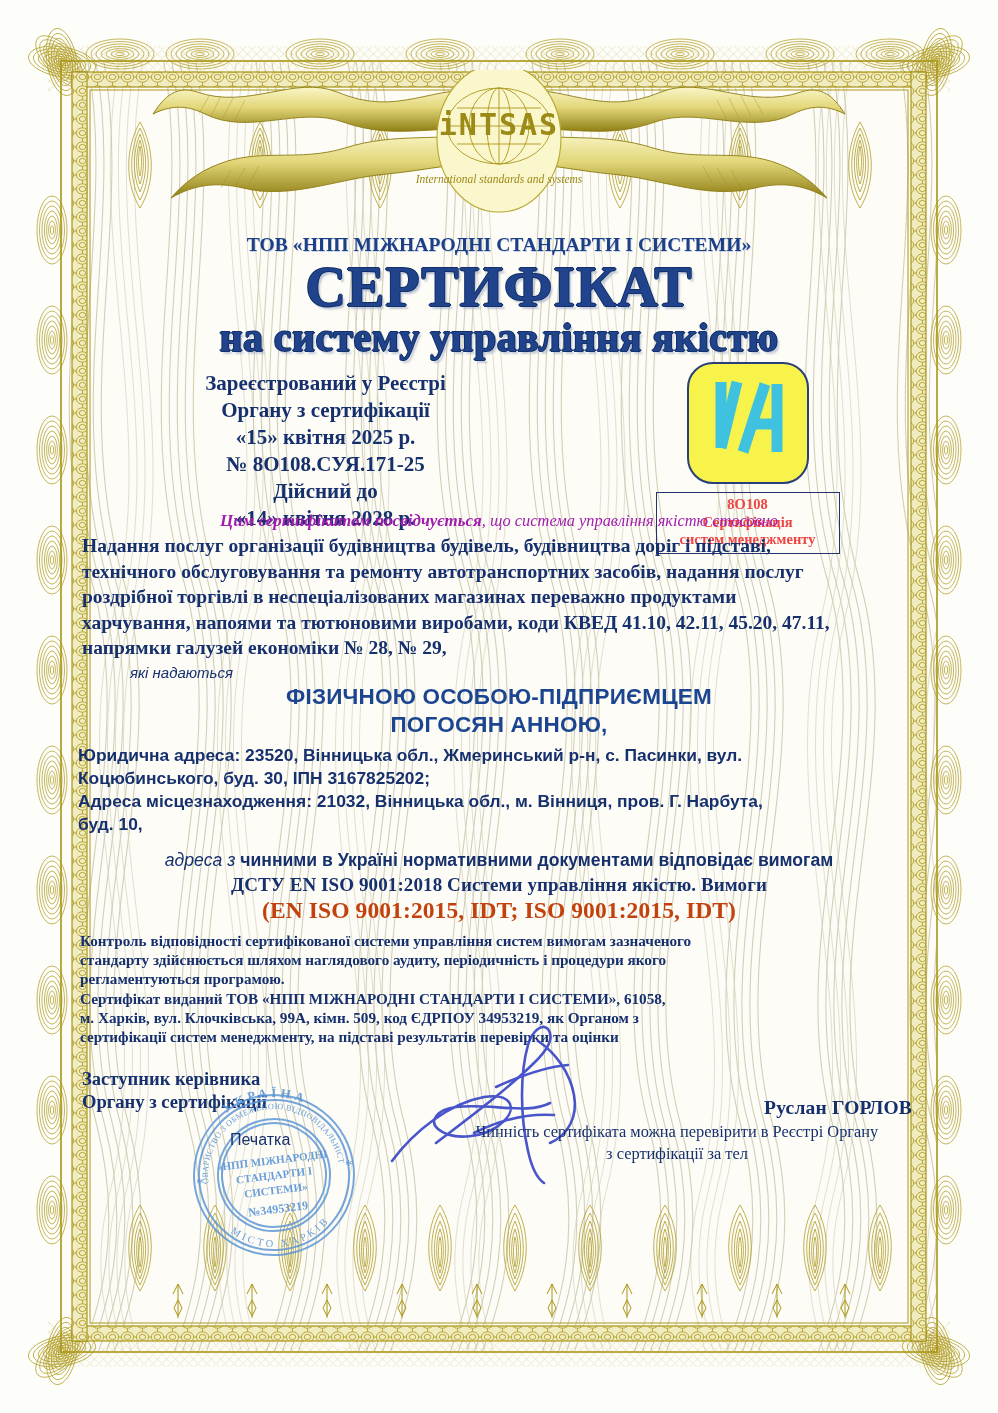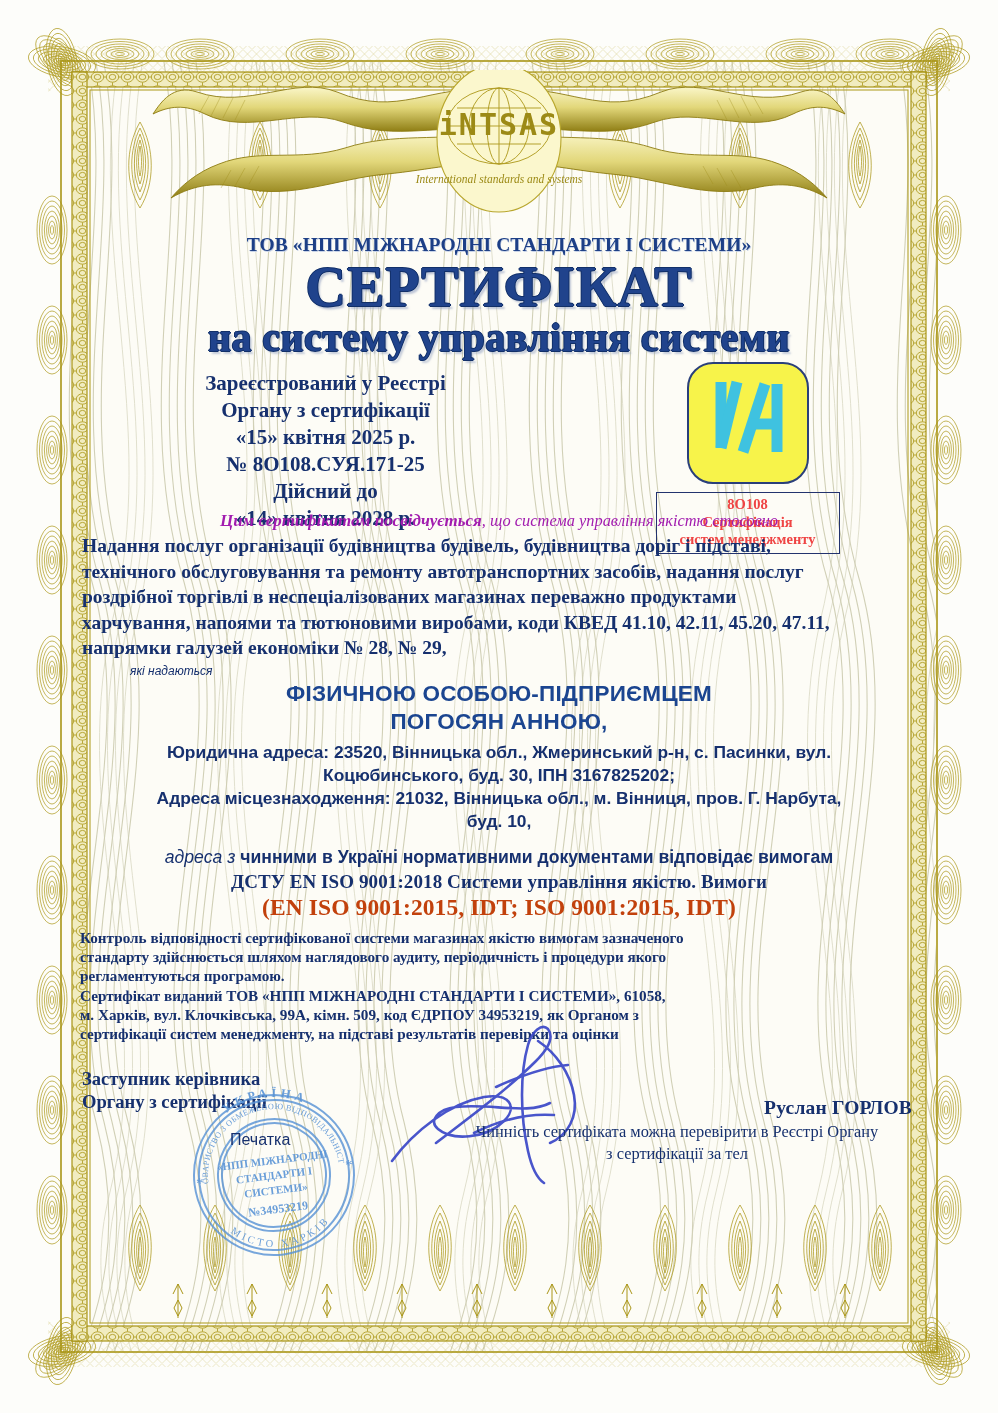--- a/index.html
+++ b/index.html
@@ -108,33 +108,32 @@
     color:#16306e;
     text-align:justify;
     text-align-last:left;
     padding:0 4px;
   }
   .scope div{text-align:justify;}
   .scope div:last-child{text-align:left;}
 
   .yaki{
     font-family:"Liberation Sans",sans-serif;
-    font-style:italic;font-size:12px;color:#16306e;
+    font-style:italic;font-size:15px;color:#16306e;
     margin:3px 0 2px 52px;
   }
 
   .entity{
     text-align:center;
     font-family:"Liberation Sans",sans-serif;
     font-weight:bold;font-size:22.5px;line-height:1.27;
     color:#1b4590;
     letter-spacing:.2px;
   }
   .addr{
-    text-align:center;
     font-family:"Liberation Sans",sans-serif;
     font-weight:bold;font-size:17.4px;line-height:1.32;
     color:#16306e;
     margin-top:4px;
   }
 
   .accord{
     text-align:center;margin-top:14px;
     font-family:"Liberation Sans",sans-serif;
     font-weight:bold;font-size:17.6px;color:#16306e;
@@ -430,21 +429,21 @@
             <path d="M400,18 L400,94"></path>
           </g>
         </g>
         <text x="400" y="65" text-anchor="middle" font-family="&quot;DejaVu Sans Mono&quot;, monospace" font-size="30" font-weight="bold" letter-spacing="2" fill="#9c8a16">iNTSAS</text>
         <text x="400" y="113" text-anchor="middle" font-family="&quot;Liberation Serif&quot;, serif" font-size="11.5" font-style="italic" fill="#9c8a16">International standards and systems</text>
       </svg>
     </div>
 
     <div class="org-line">ТОВ «НПП МІЖНАРОДНІ СТАНДАРТИ І СИСТЕМИ»</div>
     <div class="title-main">СЕРТИФІКАТ</div>
-    <div class="title-sub">на систему управління системи</div>
+    <div class="title-sub">на систему управління якістю</div>
 
     <div class="reg-block">
       <div>Зареєстрований у Реєстрі</div>
       <div>Органу з сертифікації</div>
       <div>«15» квітня 2025 р.</div>
       <div>№ 8О108.СУЯ.171-25</div>
       <div>Дійсний до</div>
       <div>«14» квітня 2028 р.</div>
     </div>
 
@@ -497,21 +496,21 @@
 
       <div class="accord">
         <i>адреса з</i>
         <span>чинними в Україні нормативними документами відповідає вимогам</span>
       </div>
 
       <div class="std1">ДСТУ EN ISO 9001:2018 Системи управління якістю. Вимоги</div>
       <div class="std2">(EN ISO 9001:2015, IDT; ISO 9001:2015, IDT)</div>
 
       <div class="fine">
-        <div>Контроль відповідності сертифікованої системи магазинах якістю вимогам зазначеного</div>
+        <div>Контроль відповідності сертифікованої системи управління систем вимогам зазначеного</div>
         <div>стандарту здійснюється шляхом наглядового аудиту, періодичність і процедури якого</div>
         <div class="last">регламентуються програмою.</div>
         <div>Сертифікат виданий ТОВ «НПП МІЖНАРОДНІ СТАНДАРТИ І СИСТЕМИ», 61058,</div>
         <div>м. Харків, вул. Клочківська, 99А, кімн. 509, код ЄДРПОУ 34953219, як Органом з</div>
         <div>сертифікації систем менеджменту, на підставі результатів перевірки та оцінки</div>
       </div>
     </div>
 
     <div class="footer">
 

